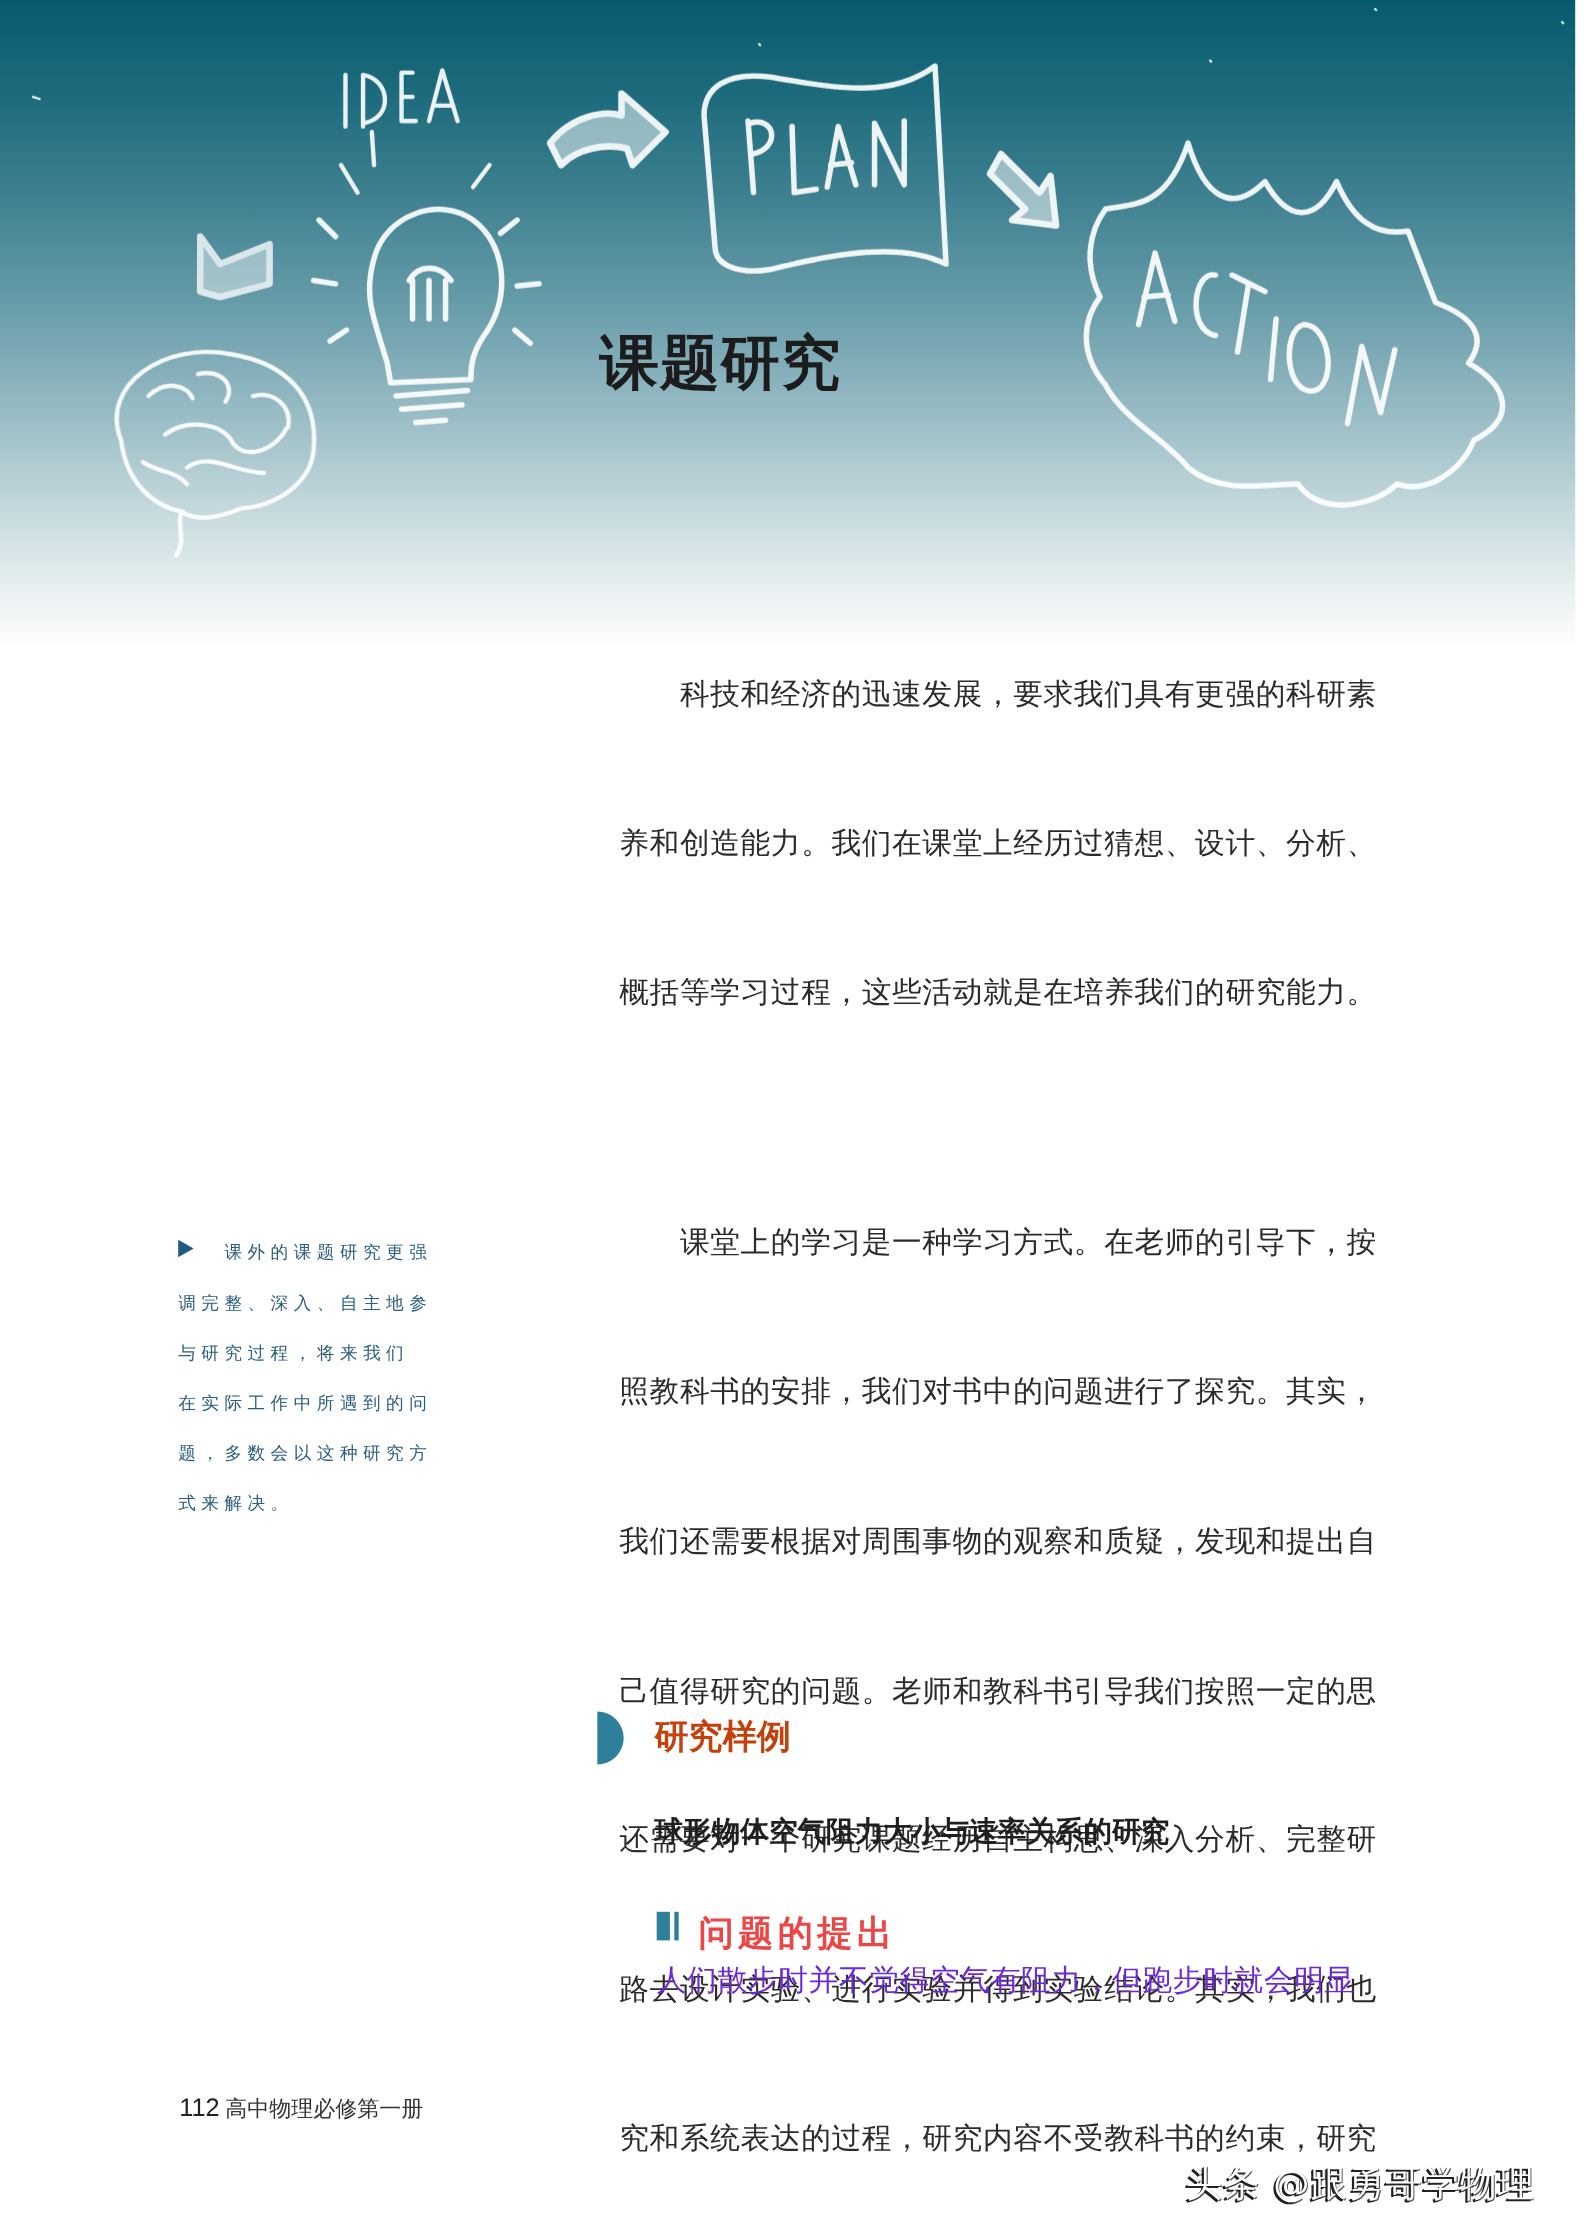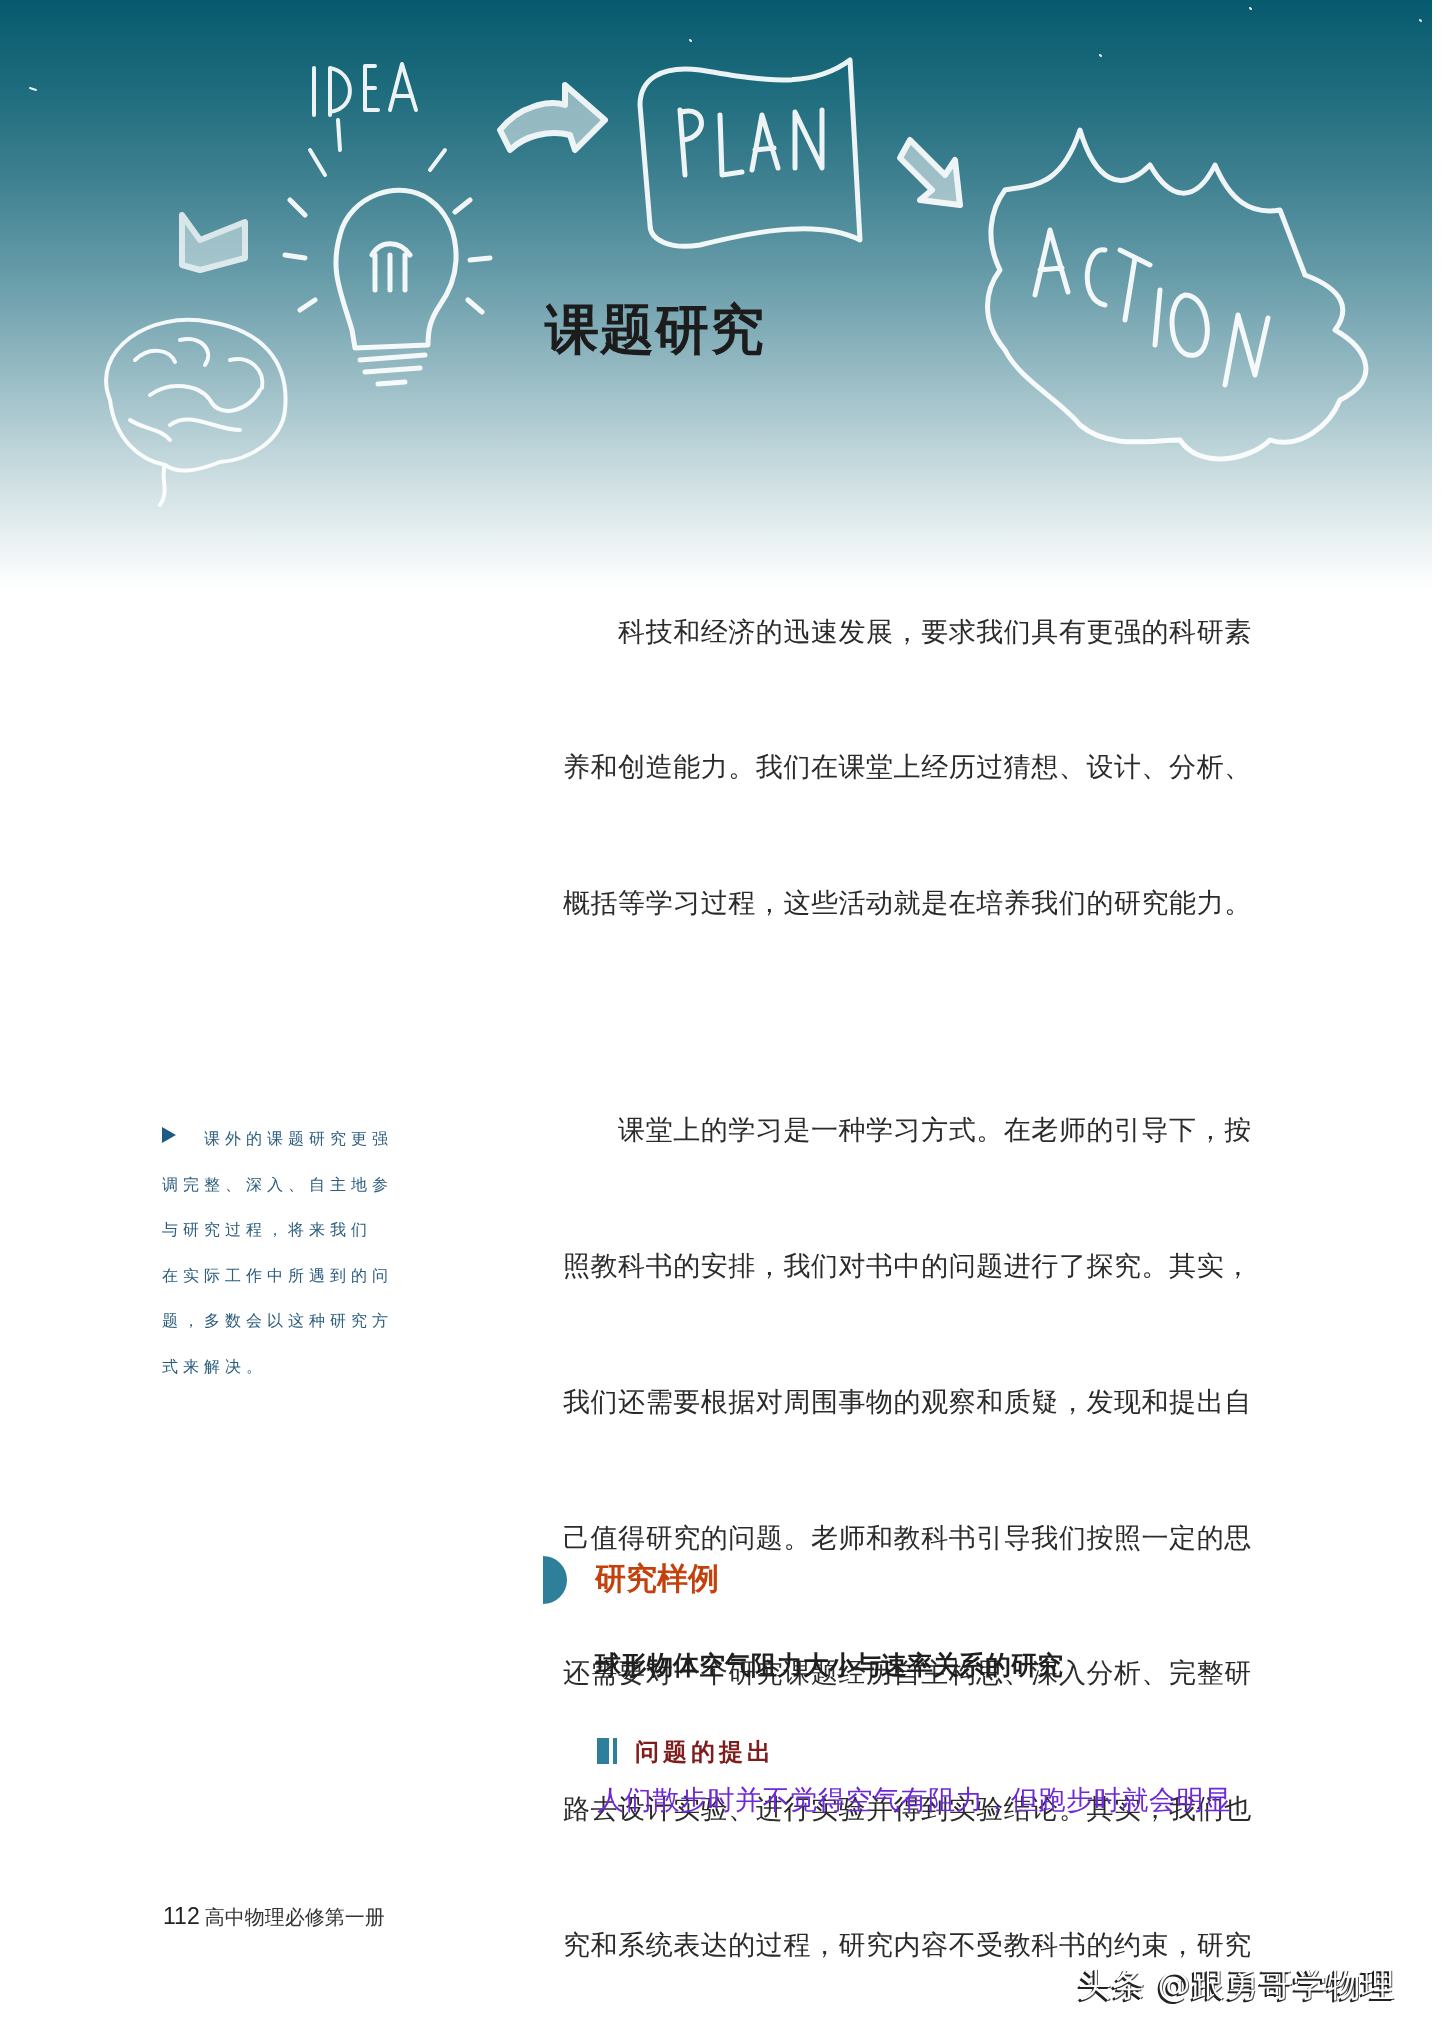--- a/index.html
+++ b/index.html
@@ -51,21 +51,21 @@
     position: absolute; left: 595px; top: 1648px; white-space: nowrap;
     font-family: "DejaVu Sans", "Liberation Sans", sans-serif; font-weight: bold;
     font-size: 26px; color: #1f1f1f;
   }
   .subsection { position: absolute; left: 597px; top: 1736px; height: 30px; }
   .sub-bar-thick { position: absolute; left: 0; top: 2px; width: 12px; height: 26px; background: #2e7f9a; }
   .sub-bar-thin { position: absolute; left: 16px; top: 2px; width: 4px; height: 26px; background: #2e7f9a; }
   .sub-title {
     position: absolute; left: 38px; top: 0; white-space: nowrap;
     font-family: Liberation Mono, monospace;
-    font-size: 24px; color: #7f1d1d; letter-spacing: 4px;
+    font-size: 32px; color: #ef4444; letter-spacing: 4px;
   }
   .continued-text {
     position: absolute; left: 597px; top: 1782px; white-space: nowrap;
     font-size: 27px; color: #6d28d9; letter-spacing: 0.6px;
   }
 
   .footer { position: absolute; left: 163px; top: 1903px; white-space: nowrap; }
   .page-number { font-family: "Liberation Sans", sans-serif; font-size: 23px; color: #222; }
   .book-title { font-family: "DejaVu Serif", "Liberation Serif", serif; font-size: 20px; color: #333; }
 

